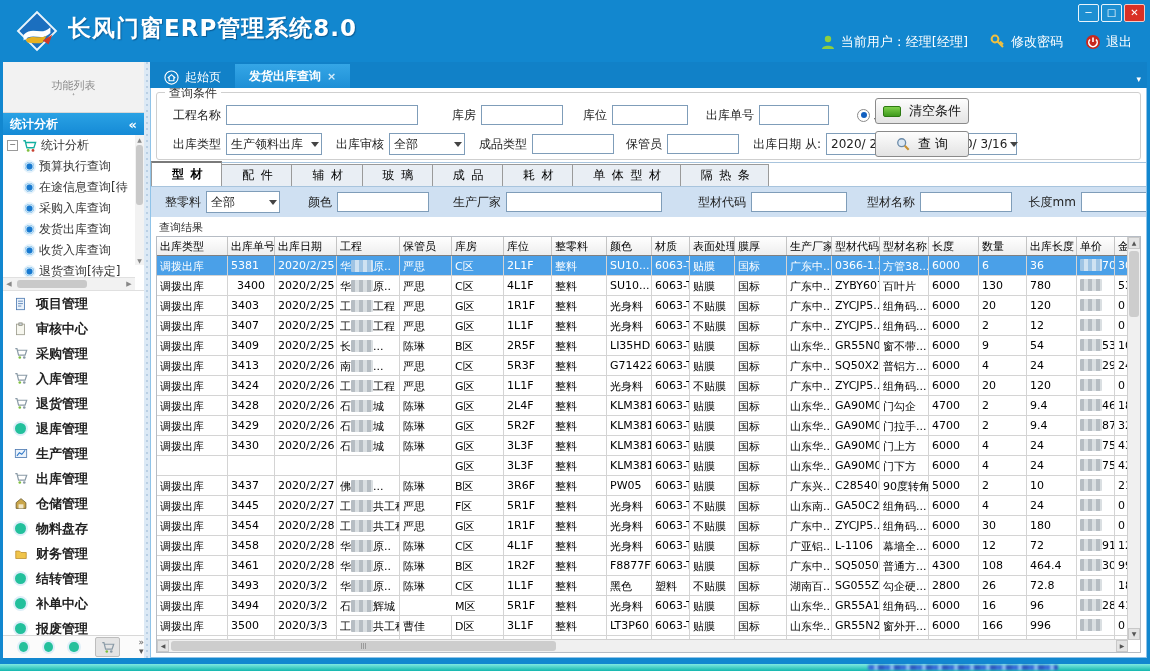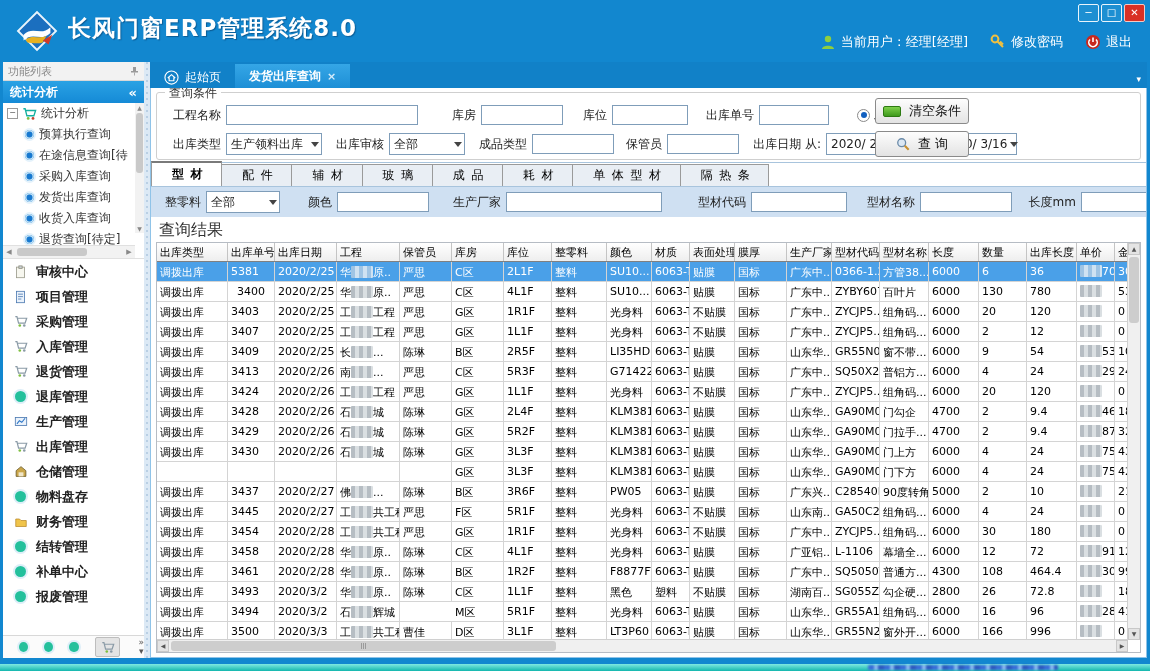--- a/index.html
+++ b/index.html
@@ -15,21 +15,21 @@
   .wbtn{width:19px;height:16px;border:1px solid #e8f4fb;background:#1d8fd2;color:#fff;font-size:10px;
     display:flex;align-items:center;justify-content:center;border-radius:2px;line-height:1;cursor:default;}
   .wbtn.close{background:#d93025;border-color:#f4c9c4;font-weight:bold;}
   .userarea{position:absolute;right:18px;top:33px;display:flex;align-items:center;gap:8px;color:#fff;font-size:13px;}
   .userarea .seg{display:flex;align-items:center;gap:5px;margin-left:14px;}
   
   .sidebar{position:absolute;left:3px;top:62px;width:141px;height:596px;background:#fff;display:flex;flex-direction:column;}
   .splitter{position:absolute;left:144px;top:62px;width:6px;height:596px;background:#dce9f5;
     background-image:repeating-linear-gradient(#b9cfe4 0 2px,#dce9f5 2px 6px);background-size:2px 100%;background-position:center;background-repeat:no-repeat;}
   .func-head{height:18px;background:#f2f2f2;border-bottom:1px solid #d8d8d8;color:#8a8a8a;font-size:11px;
-    display:flex;align-items:center;padding:0 5px;justify-content:space-between;}
+    display:flex;align-items:center;padding:16px 5px;justify-content:space-between;flex-direction:column;}
   .sec-head{height:22px;background:linear-gradient(#2aa2e4,#158ad6);color:#fff;font-size:12px;font-weight:bold;
     display:flex;align-items:center;justify-content:space-between;padding:0 7px;}
   .sec-head .col{font-weight:bold;font-size:13px;cursor:default;}
   .tree{position:relative;height:155px;border-bottom:1px solid #e0e0e0;overflow:hidden;font-size:12px;color:#333;}
   .tree-root{display:flex;align-items:center;gap:4px;height:21px;padding-left:4px;font-size:12px;}
   .expander{width:9px;height:9px;border:1px solid #9a9a9a;font-size:8px;line-height:7px;text-align:center;color:#555;background:#fff;}
   .tree-item{display:flex;align-items:center;gap:5px;height:21px;padding-left:22px;white-space:nowrap;cursor:default;}
   .ic-leaf{width:9px;height:9px;border-radius:50%;background:#1779d0;box-shadow:inset 0 0 0 1.5px #bfe0f5,0 0 0 2px #e4f2fb;flex:none;}
   .tree-vscroll{position:absolute;right:0;top:0;width:9px;height:130px;background:#f2f2f2;}
   .tree-vscroll .thumb{position:absolute;left:1px;top:10px;width:7px;height:60px;background:#c9c9c9;border-radius:3px;}
@@ -71,21 +71,21 @@
   .ic-eraser{width:16px;height:9px;background:linear-gradient(#7ed04a,#3f9a1d);border:1px solid #2d7a12;border-radius:2px;}
   
   .band{flex:none;background:#cfe0f2;border-top:1px solid #a8c4dd;}
   .mtabs{display:flex;height:23px;align-items:flex-end;background:#fff;border-bottom:1px solid #a8c4dd;}
   .mtab{height:21px;display:flex;align-items:center;padding:0 12px 0 20px;letter-spacing:.55em;font-size:12px;color:#000;
     border:1px solid #9a9a9a;border-bottom:none;border-left:none;background:#e9eef4;cursor:default;white-space:nowrap;}
   .mtab:first-child{border-left:1px solid #9a9a9a;}
   .mtab.active{background:#fff;font-weight:bold;height:23px;border-top:2px solid #7a7a7a;}
   .frow{display:flex;align-items:center;height:30px;font-size:12px;color:#222;background:#cfe0f2;}
   
-  .rlabel{font-size:16px;color:#333;padding:3px 0 1px 8px;flex:none;}
+  .rlabel{font-size:11px;color:#333;padding:3px 0 1px 8px;flex:none;}
   .results-box{flex:1;margin:0 5px 4px 5px;border:1px solid #b6bcc4;position:relative;overflow:hidden;}
   .tbl{position:absolute;left:0;top:0;right:12px;bottom:12px;overflow:hidden;}
   .thr{display:flex;height:18px;background:linear-gradient(#ffffff,#eeeeee);border-bottom:1px solid #808080;}
   .th{font-size:11px;color:#000;padding:2px 3px;border-right:1px solid #c4c4c4;white-space:nowrap;overflow:hidden;flex:none;box-sizing:border-box;}
   .tr{display:flex;height:19px;border-bottom:1px solid #d4d4d4;background:#fff;}
   .tr.sel{background:#4aa0e8;color:#fff;}
   .td{font-size:11px;padding:2.5px 3px;border-right:1px solid #d4d4d4;white-space:nowrap;overflow:hidden;flex:none;box-sizing:border-box;}
   .mosaic{display:inline-block;width:22px;height:12px;vertical-align:-2px;border-radius:1px;
     background:repeating-linear-gradient(90deg,#b6bdc3 0 4px,#dadfe2 4px 8px);filter:blur(.5px);}
   .tr.sel .mosaic{background:repeating-linear-gradient(90deg,#9fc4e4 0 4px,#cfe2f2 4px 8px);}
@@ -208,34 +208,34 @@
       <div class="tree-hscroll">
         <span class="arr" style="left:0">◀</span>
         <div class="thumb"></div>
         <span class="arr" style="right:0">▶</span>
       </div>
     </div>
     <div class="menu" id="menu-list">
         <div class="menu-item">
           <span class="mi-ic">
             <svg width="13" height="14" viewBox="0 0 16 16">
+              <rect x="3" y="1" width="10" height="14" fill="#eaf2fb" stroke="#4a78b0"></rect>
+              <path d="M5 4.5h6M5 7.5h6M5 10.5h4" stroke="#4a78b0" stroke-width="1"></path>
+            </svg>
+          </span>
+          <span>项目管理</span>
+        </div>
+        <div class="menu-item">
+          <span class="mi-ic">
+            <svg width="13" height="14" viewBox="0 0 16 16">
               <rect x="3" y="2" width="10" height="13" fill="#f7f7ef" stroke="#9a9a8a"></rect>
               <rect x="6" y="0.5" width="4" height="3" fill="#cfd6dd" stroke="#8a8a7a"></rect>
             </svg>
           </span>
           <span>审核中心</span>
-        </div>
-        <div class="menu-item">
-          <span class="mi-ic">
-            <svg width="13" height="14" viewBox="0 0 16 16">
-              <rect x="3" y="1" width="10" height="14" fill="#eaf2fb" stroke="#4a78b0"></rect>
-              <path d="M5 4.5h6M5 7.5h6M5 10.5h4" stroke="#4a78b0" stroke-width="1"></path>
-            </svg>
-          </span>
-          <span>项目管理</span>
         </div>
         <div class="menu-item">
           <span class="mi-ic">
             <svg width="14" height="13" viewBox="0 0 16 16">
               <path d="M1 2h2l2 8h8l2-6H4" fill="none" stroke="#8a9aa6" stroke-width="1.5"></path>
               <circle cx="6.5" cy="13" r="1.6" fill="#7fbf3f"></circle>
               <circle cx="12" cy="13" r="1.6" fill="#8a9aa6"></circle>
             </svg>
           </span>
           <span>采购管理</span>

